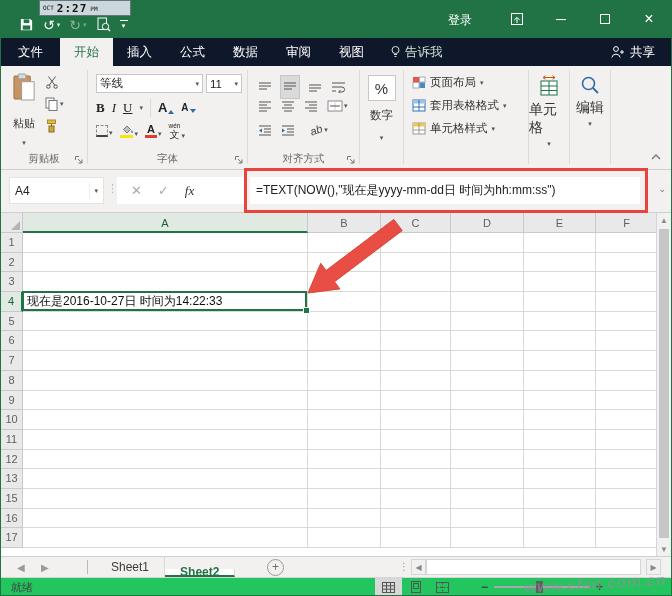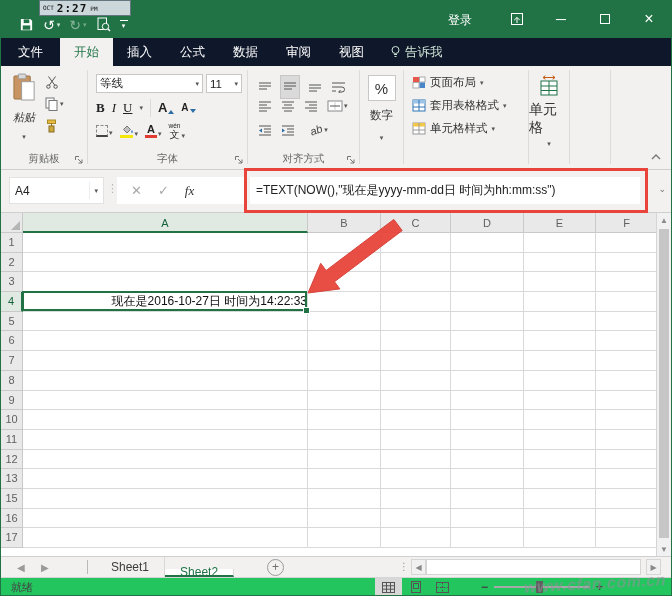--- a/index.html
+++ b/index.html
@@ -37,21 +37,21 @@
   
   .ribbon{position:absolute;top:66px;left:0;right:0;height:104px;background:#f2f1f0;border-bottom:1px solid #d0cfce;box-sizing:border-box;}
   .grp{position:absolute;top:0;height:103px;}
   .gsep{position:absolute;top:4px;height:94px;width:1px;background:#dcdbda;}
   .glabel{position:absolute;bottom:3px;left:0;right:0;text-align:center;font-size:10.5px;color:#696969;}
   .launch{position:absolute;bottom:4px;right:3px;width:10px;height:10px;}
   .ic{display:inline-block;vertical-align:middle;}
   .caret-g{font-size:7px;color:#555;}
   
   .pastebig{position:absolute;left:6px;top:7px;width:34px;text-align:center;}
-  .pastebig .txt{font-size:11px;color:#333;margin-top:4px;font-style:italic;}
+  .pastebig .txt{font-size:11px;color:#333;margin-top:10px;}
   .clipcol{position:absolute;left:44px;top:9px;display:flex;flex-direction:column;gap:8px;}
   .clipcol .row{display:flex;align-items:center;gap:2px;}
   
   .fontrow1{position:absolute;left:8px;top:8px;display:flex;gap:3px;}
   .selbox{background:#fff;border:1px solid #c8c7c6;height:19px;display:flex;align-items:center;justify-content:space-between;font-size:11.5px;color:#222;padding:0 3px;box-sizing:border-box;}
   .fname{width:107px;}
   .fsize{width:36px;}
   .fontrow2{position:absolute;left:8px;top:33px;display:flex;align-items:center;gap:7px;}
   .fontrow3{position:absolute;left:8px;top:57px;display:flex;align-items:center;gap:7px;}
   .bi{font-size:13px;color:#222;}
@@ -103,34 +103,34 @@
   .corner{position:absolute;left:0;top:0;width:22px;height:20px;background:#e9e9e9;border-right:1px solid #c9c9c9;border-bottom:1px solid #c9c9c9;box-sizing:border-box;}
   .corner:after{content:"";position:absolute;right:2px;bottom:2px;border-left:9px solid transparent;border-bottom:9px solid #b5b5b5;}
   .colhdrs{position:absolute;left:22px;top:0;display:flex;}
   .colh{height:20px;line-height:20px;text-align:center;font-size:11px;color:#5f5f5f;background:#e9e9e9;border-right:1px solid #c9c9c9;border-bottom:1px solid #c9c9c9;box-sizing:border-box;}
   .colh.sel{background:#e1e9e3;color:#17623c;border-bottom:2px solid #217346;}
   .rows{position:absolute;left:0;top:20px;}
   .grow{display:flex;height:19.7px;}
   .rowh{width:22px;background:#e9e9e9;border-right:1px solid #c9c9c9;border-bottom:1px solid #c9c9c9;font-size:11px;color:#5f5f5f;text-align:center;line-height:19.7px;box-sizing:border-box;flex:none;}
   .rowh.sel{background:#e1e9e3;color:#17623c;border-right:2px solid #217346;}
   .cell{background:#fff;border-right:1px solid #d9d9d9;border-bottom:1px solid #d9d9d9;box-sizing:border-box;font-size:12px;color:#111;line-height:19px;padding-left:4px;white-space:nowrap;flex:none;}
-  .selcell{position:relative;text-align:right;}
+  .selcell{position:relative;}
   .selcell:after{content:"";position:absolute;left:-1px;top:-1px;right:0;bottom:0;border:2px solid #217346;pointer-events:none;}
   .fillhandle{position:absolute;right:-3px;bottom:-3px;width:5px;height:5px;background:#217346;border:1px solid #fff;z-index:3;}
   .vscroll{position:absolute;top:213px;right:0;width:15px;height:343px;background:#f1f1f1;border-left:1px solid #d5d5d5;box-sizing:border-box;}
   .vs-arrow{position:absolute;left:0;right:0;height:14px;display:flex;align-items:center;justify-content:center;color:#8a8a8a;font-size:8px;}
   .vs-thumb{position:absolute;left:2px;right:2px;top:16px;bottom:18px;background:#c6c6c6;}
   .redarrow{position:absolute;left:292px;top:2px;z-index:20;pointer-events:none;}
   
   .sheetbar{position:absolute;top:556px;left:0;right:0;height:21px;background:#f2f1f0;border-top:1px solid #cfcfcf;box-sizing:border-box;}
   .snav{position:absolute;top:0;height:100%;display:flex;align-items:center;color:#9a9a9a;font-size:10px;}
   .sdiv{position:absolute;left:86px;top:3px;bottom:3px;width:1px;background:#b9b9b9;}
   .stabs{position:absolute;left:95px;top:0;height:100%;display:flex;}
   .stab{padding:0 15px;font-size:12px;color:#3c3c3c;display:flex;align-items:center;border-right:1px solid #d8d8d8;}
-  .stab.active{background:#fff;color:#217346;font-weight:normal;border-bottom:2px solid #217346;box-sizing:border-box;margin-top:12px;}
+  .stab.active{background:#fff;color:#217346;font-weight:bold;border-bottom:2px solid #217346;box-sizing:border-box;margin-top:12px;}
   .addsheet{position:absolute;left:266px;top:2px;width:17px;height:17px;border:1px solid #9a9a9a;border-radius:50%;color:#6e6e6e;font-size:12px;line-height:15px;text-align:center;box-sizing:border-box;}
   .sbdots{position:absolute;left:398px;top:4px;color:#9a9a9a;font-size:10px;}
   .hscroll{position:absolute;left:410px;right:30px;top:2px;height:16px;display:flex;align-items:center;}
   .hs-btn{width:15px;height:16px;background:#f1f1f1;border:1px solid #d5d5d5;box-sizing:border-box;display:flex;align-items:center;justify-content:center;color:#8a8a8a;font-size:8px;flex:none;}
   .hs-thumb{flex:1;height:16px;background:#fff;border:1px solid #d5d5d5;box-sizing:border-box;}
   .hs-right{position:absolute;right:10px;top:2px;}
   
   .statusbar{position:absolute;top:577px;left:0;right:0;height:19px;background:#22c55e;border-top:1px solid #d5d5d5;box-sizing:border-box;font-size:11px;color:#444;}
   .ready{position:absolute;left:10px;top:2px;}
   .views{position:absolute;left:374px;top:0;height:18px;display:flex;}
@@ -213,20 +213,28 @@
     <span class="tab">数据</span>
     <span class="tab">审阅</span>
     <span class="tab">视图</span>
     <span class="tellme">
       <svg width="11" height="14" viewBox="0 0 11 14">
           <circle cx="5.5" cy="5" r="3.5" fill="none" stroke="#cfe3d6"></circle>
           <path d="M4 9.5 h3 M4.5 11.5 h2" stroke="#cfe3d6" fill="none"></path>
         </svg>
       <span>告诉我</span>
     </span>
+    <span class="share">
+      <svg width="15" height="14" viewBox="0 0 15 14">
+          <circle cx="6" cy="4" r="2.4" fill="none" stroke="#fff"></circle>
+          <path d="M1.8 12.5 a4.3 4.3 0 0 1 8.4 0" fill="none" stroke="#fff"></path>
+          <path d="M12 5 v4 M10 7 h4" stroke="#fff"></path>
+        </svg>
+      <span>共享</span>
+    </span>
   </div>
 
   <div class="ribbon">
 
     <div class="grp" style="left:0;width:86px;">
       <div class="pastebig">
         <svg width="25" height="29" viewBox="0 0 26 30">
             <rect x="2" y="3" width="17" height="24" rx="1" fill="#c89464" stroke="#9c7144"></rect>
             <rect x="6.5" y="1" width="8" height="5" rx="1" fill="#d9d9d9" stroke="#9a9a9a"></rect>
             <rect x="10" y="9" width="13" height="19" fill="#fff" stroke="#9a9a9a"></rect>
@@ -479,20 +487,30 @@
             <line x1="12" y1="7" x2="12" y2="21" stroke="#217346"></line>
             <line x1="4" y1="12" x2="20" y2="12" stroke="#217346"></line>
             <line x1="4" y1="16.5" x2="20" y2="16.5" stroke="#217346"></line>
           </svg>
         <span class="txt">单元格</span>
         <span class="caret-g">▾</span>
       </div>
     </div>
     <div class="gsep" style="left:568px;"></div>
 
+    <div class="grp" style="left:569px;width:40px;">
+      <div class="bigbtn">
+        <svg width="22" height="22" viewBox="0 0 22 22">
+            <circle cx="9.5" cy="9.5" r="6" fill="none" stroke="#2d6da3" stroke-width="1.6"></circle>
+            <line x1="14" y1="14" x2="19" y2="19" stroke="#2d6da3" stroke-width="1.8"></line>
+          </svg>
+        <span class="txt">编辑</span>
+        <span class="caret-g">▾</span>
+      </div>
+    </div>
     <div class="gsep" style="left:609px;"></div>
 
     <svg class="chevcollapse" width="12" height="8" viewBox="0 0 12 8">
         <path d="M2 6 L6 2 L10 6" fill="none" stroke="#777" stroke-width="1.4"></path>
       </svg>
   </div>
 
   <div class="fbar">
     <div class="namebox">
       <span>A4</span>

